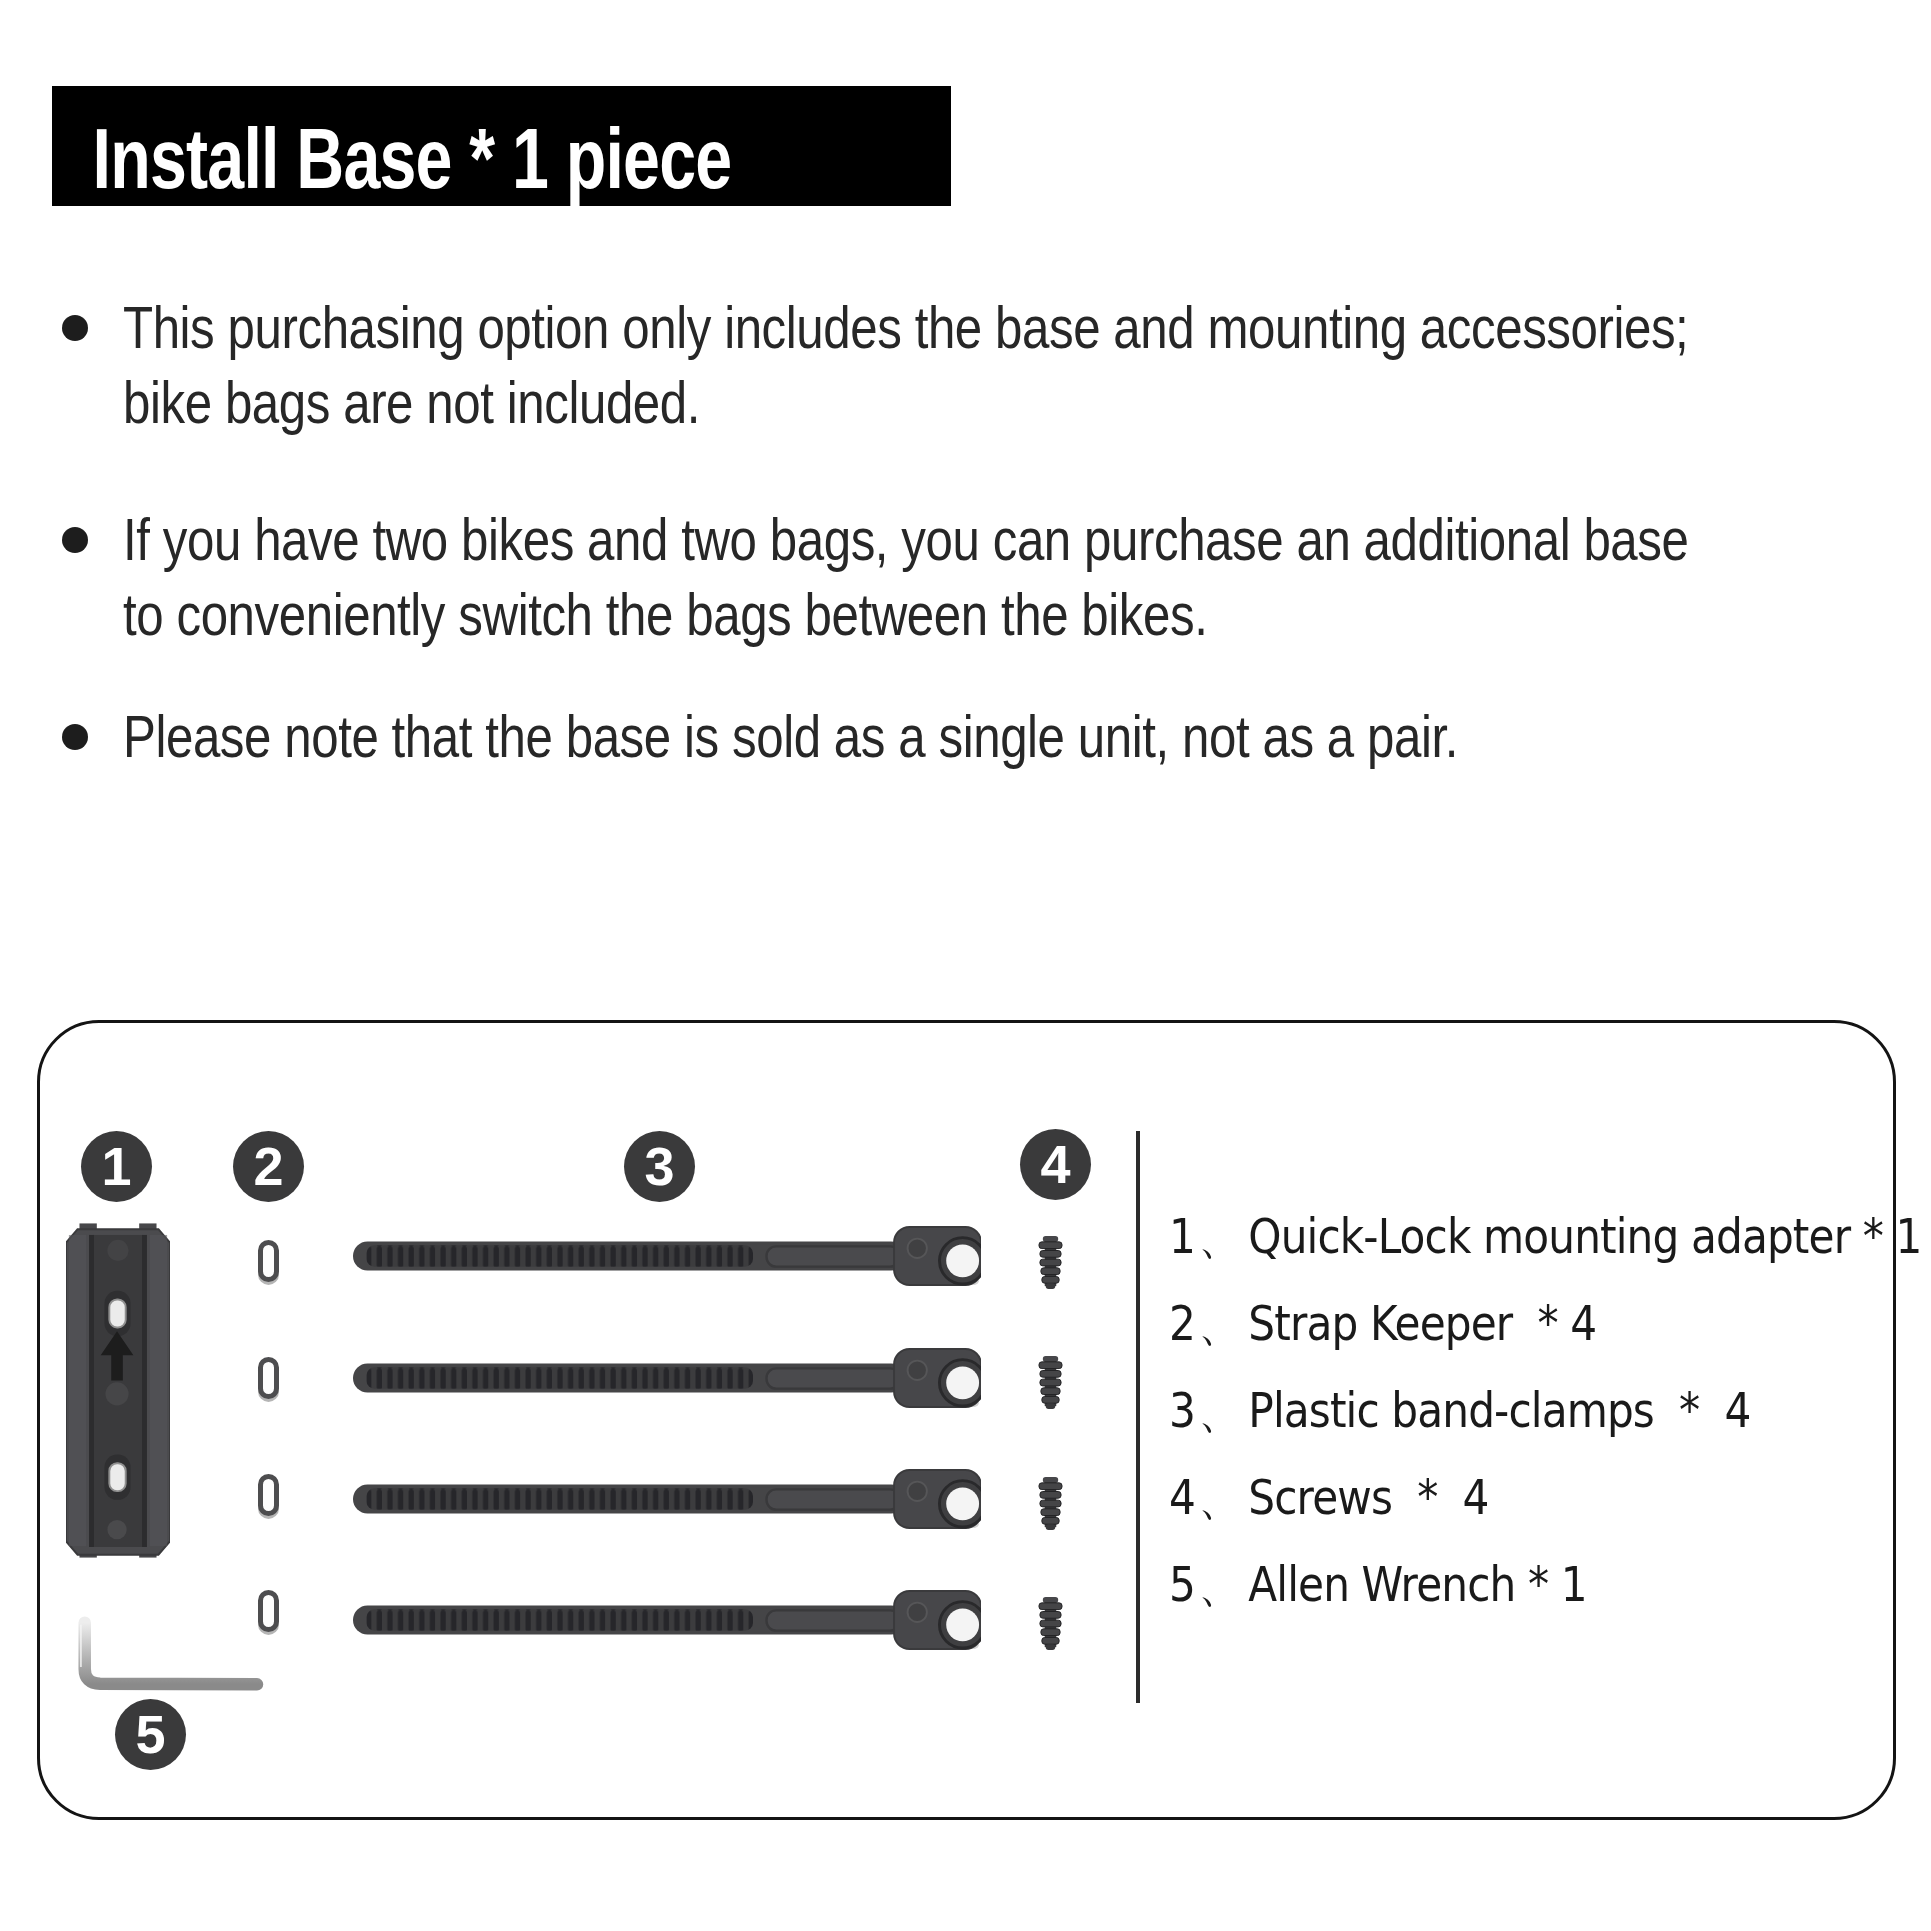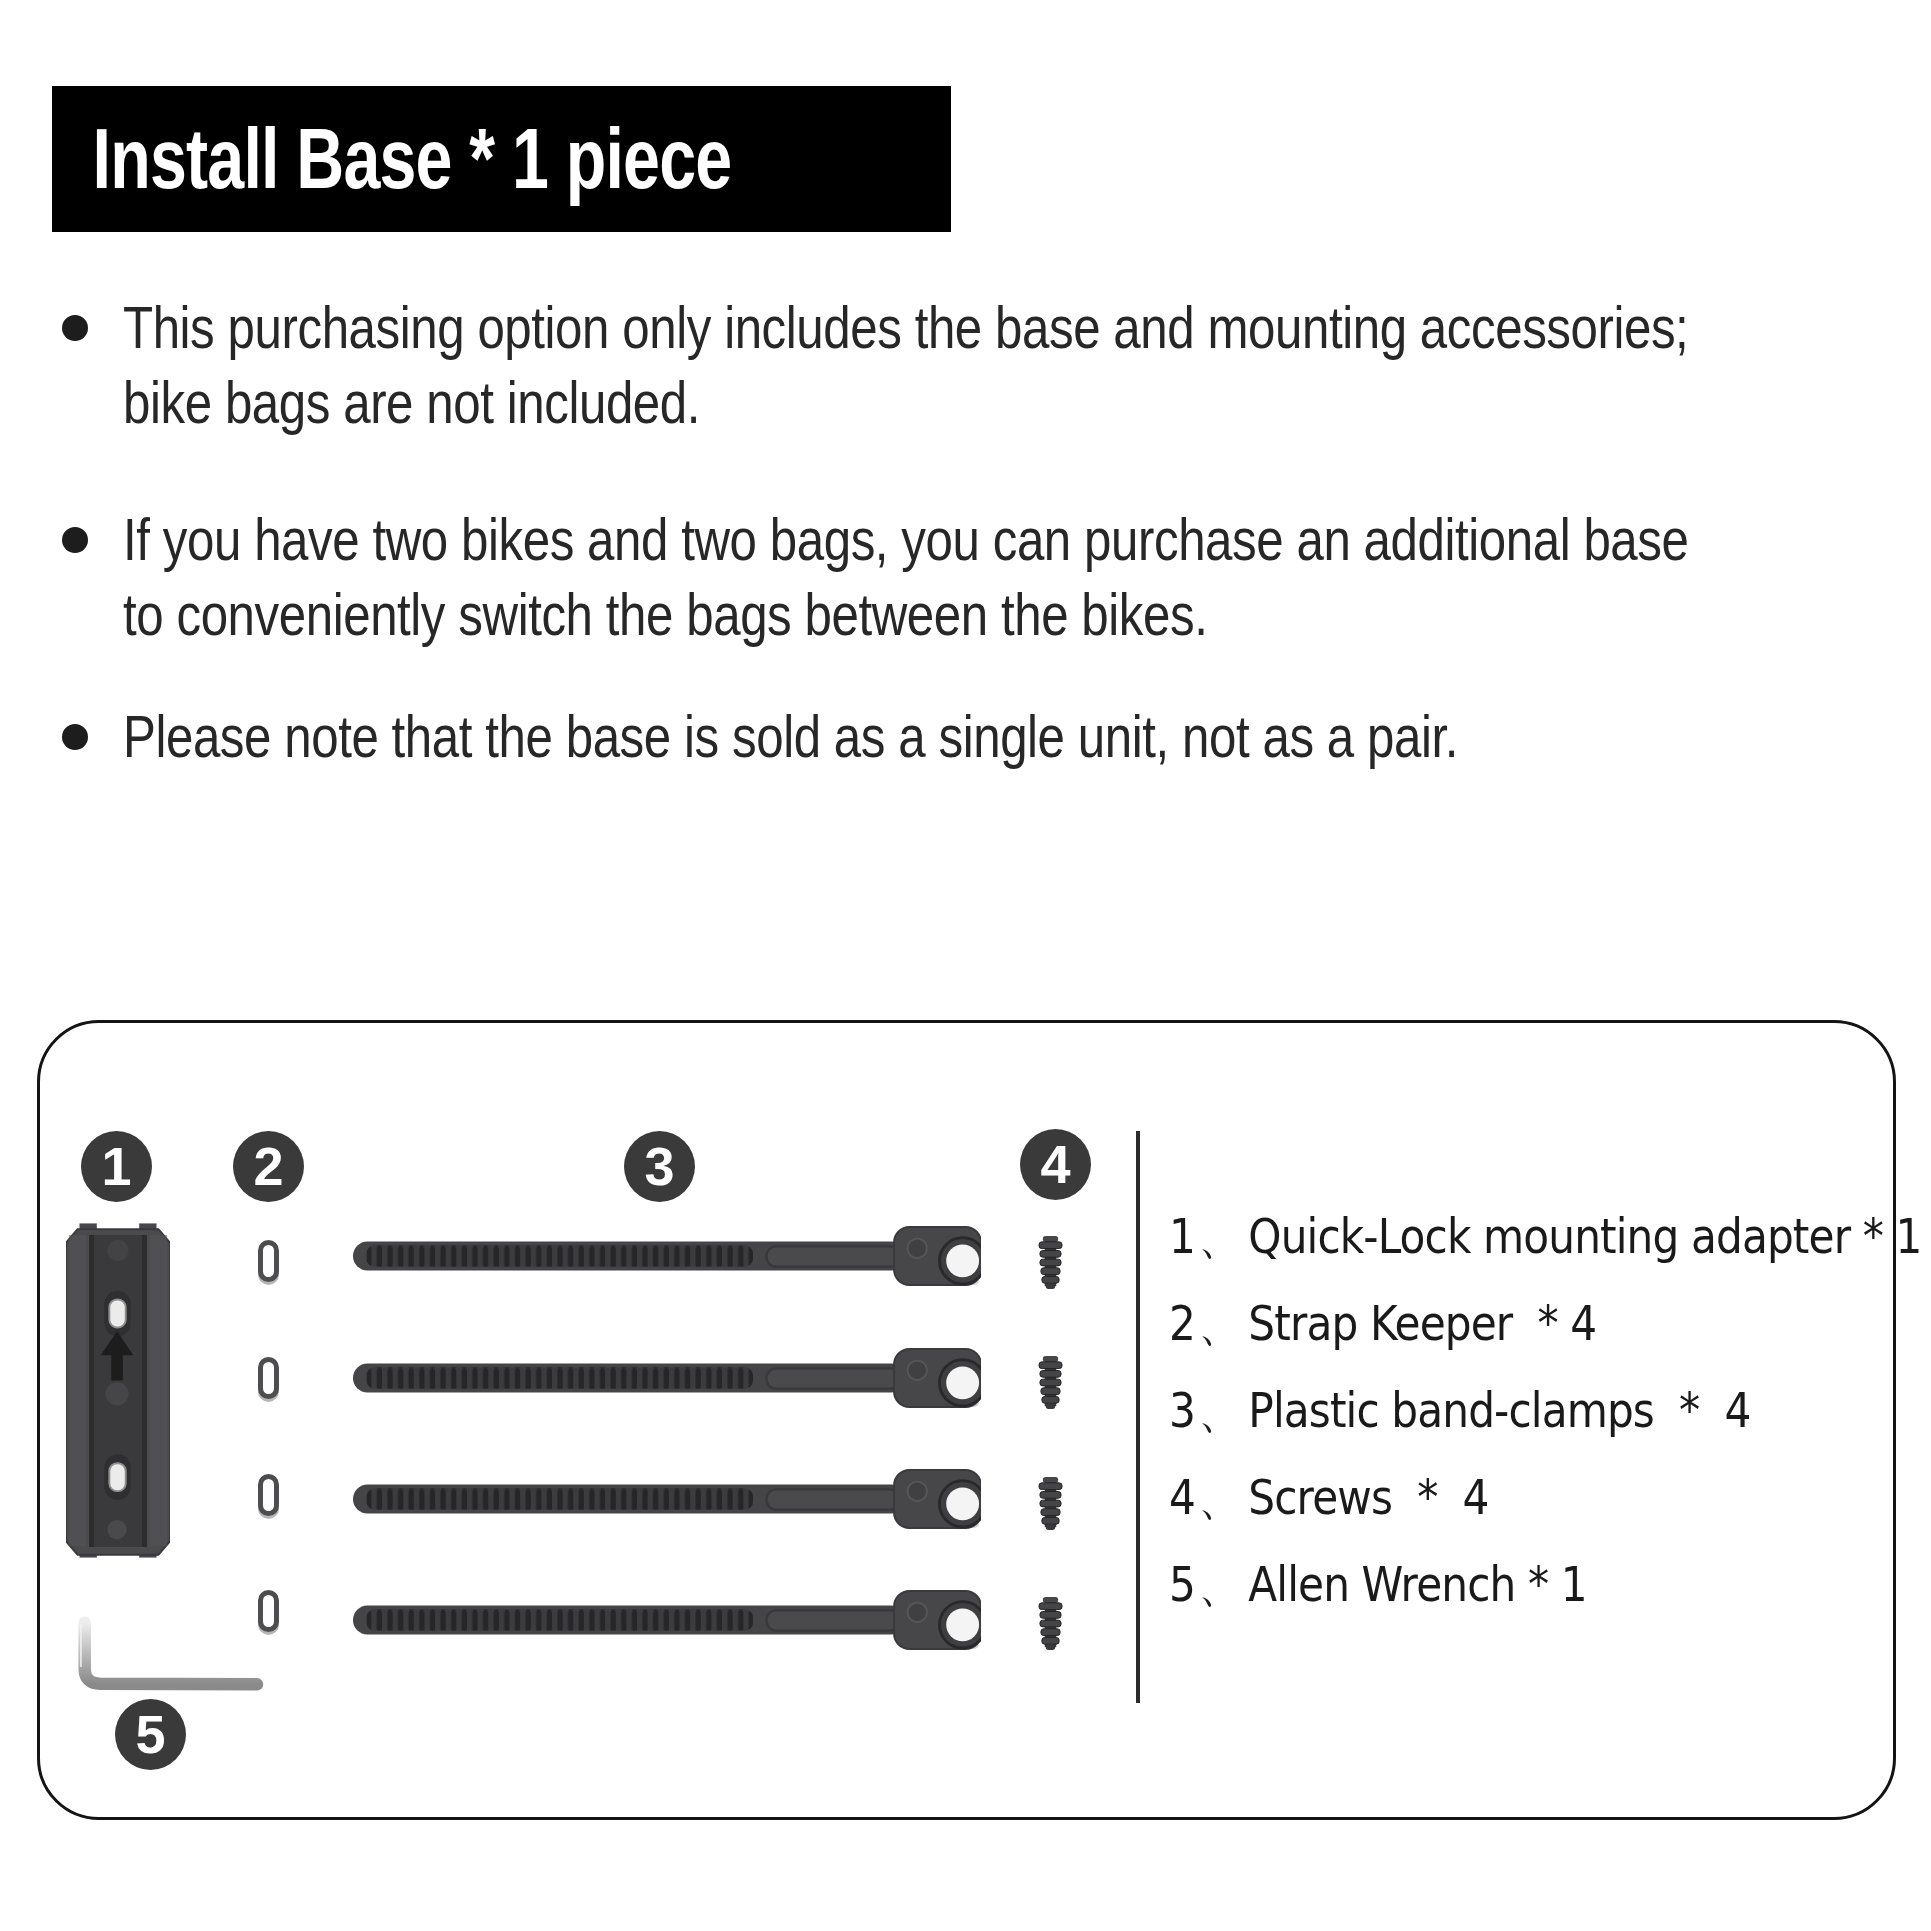--- a/index.html
+++ b/index.html
@@ -1,20 +1,20 @@
 <!DOCTYPE html>
 <html><head>
 <meta charset="utf-8">
 <style>
   html,body{margin:0;padding:0;background:#ffffff;}
   .canvas{position:relative;width:1931px;height:1931px;background:#ffffff;overflow:hidden;
           font-family:"Liberation Sans",sans-serif;}
 
   
-  .title-bar{position:absolute;left:52px;top:86px;width:899px;height:146px;background:#000000;}
+  .title-bar{position:absolute;left:52px;top:86px;width:899px;height:120px;background:#000000;}
   .title-text{display:block;padding-left:52px;line-height:146px;font-size:85px;font-weight:bold;
               color:#ffffff;white-space:nowrap;letter-spacing:-1px;
               transform:scaleX(0.78);transform-origin:0 50%;}
 
   
   .bullet-dot{position:absolute;left:62px;width:26px;height:26px;border-radius:50%;background:#1d1d1d;}
   .dot-1{top:315px;} .dot-2{top:527px;} .dot-3{top:724px;}
   .bullet-text{position:absolute;left:123px;font-size:60px;line-height:75px;color:#272727;
                letter-spacing:-0.5px;white-space:nowrap;transform:scaleX(0.82);transform-origin:0 0;}
   .bt-1{top:290px;} .bt-2{top:502px;} .bt-3{top:699px;}

